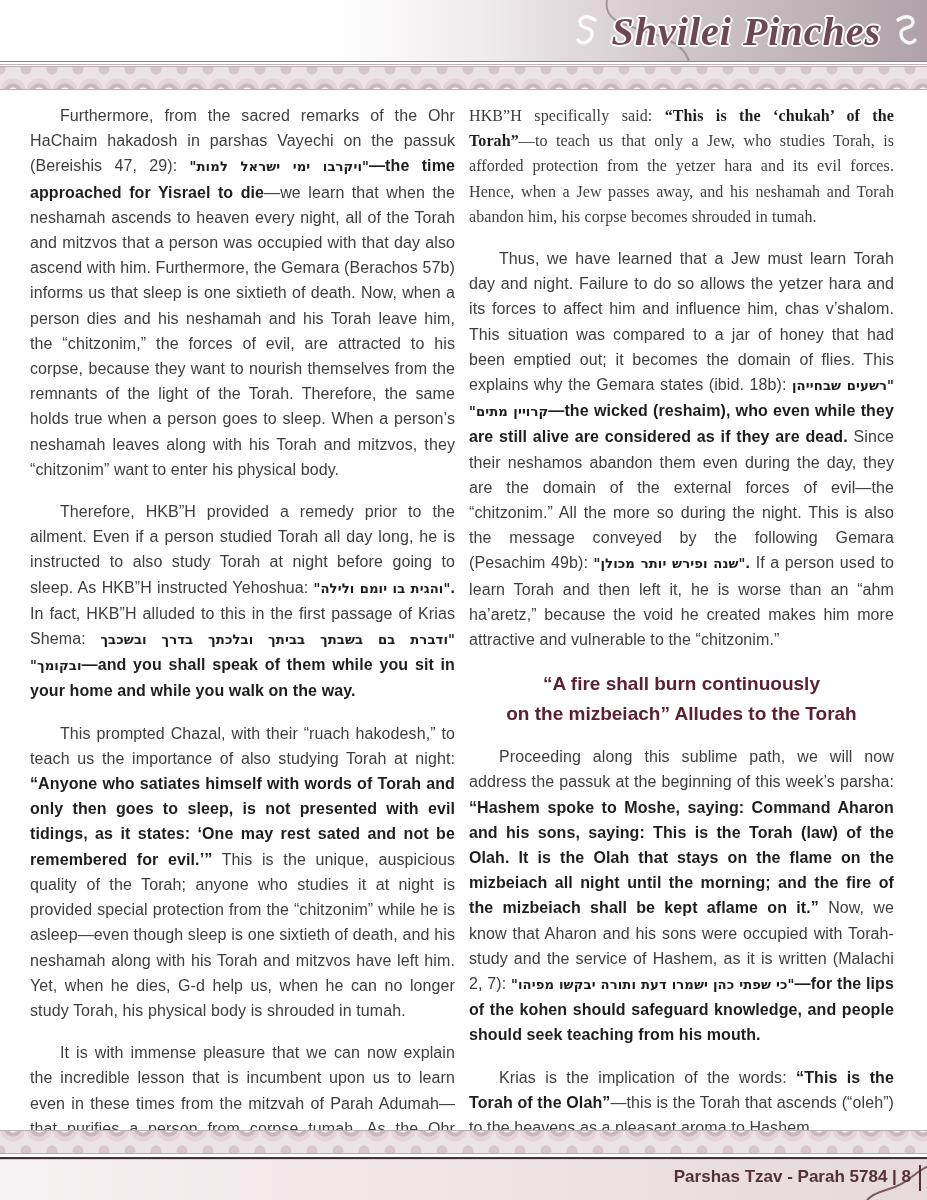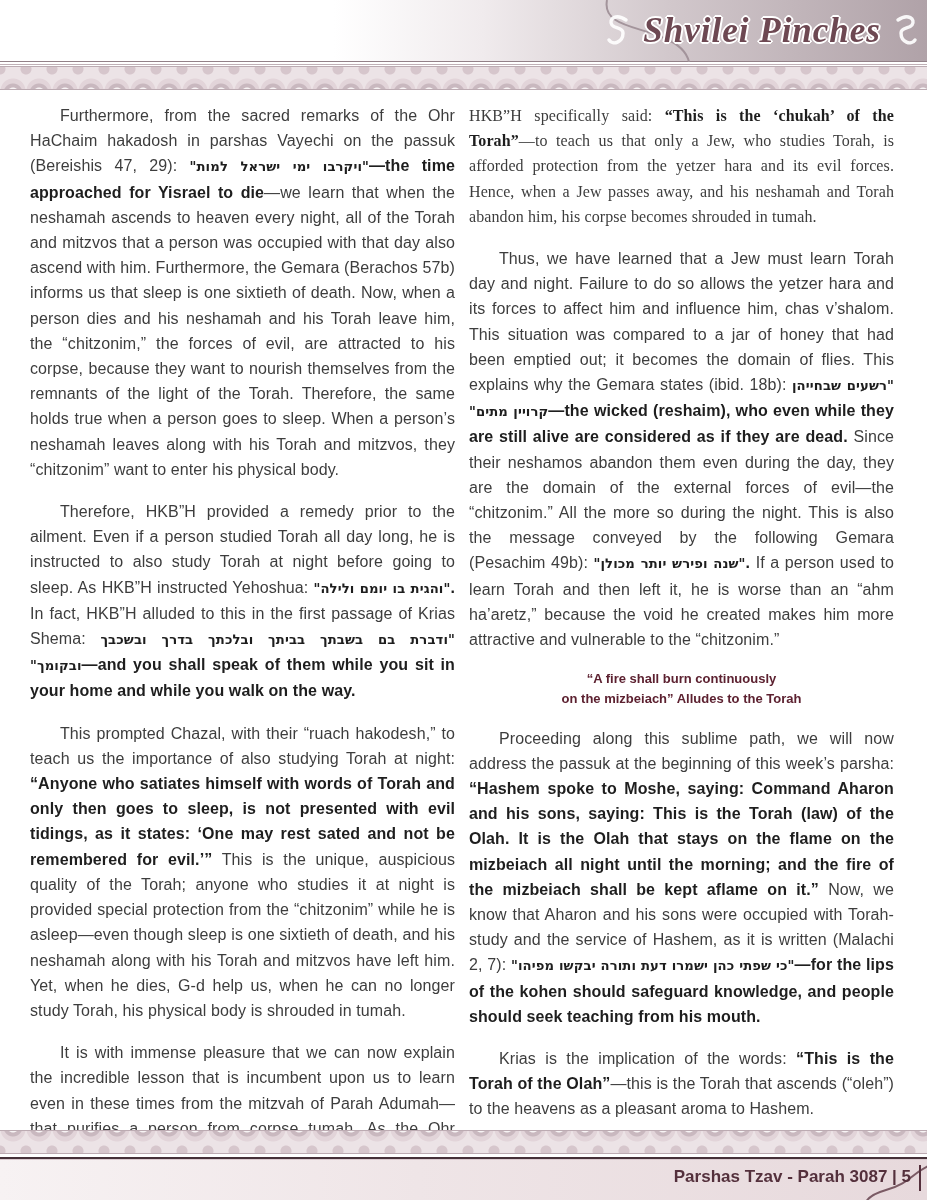--- a/index.html
+++ b/index.html
@@ -18,21 +18,21 @@
   .masthead::after {
     content:""; position:absolute; left:0; right:0; bottom:-4px; height:1px; background:#c0b0b6;
   }
   .mast-curve { position:absolute; left:0; top:0; }
   .title-wrap {
     position:absolute; right:8px; top:0; height:62px;
     display:flex; align-items:center; gap:12px;
   }
   .pub-title {
     font-family:"Liberation Serif", serif; font-style:italic; font-weight:700;
-    font-size:35px; letter-spacing:1px; color:#6d4852; white-space:nowrap;
+    font-size:40px; letter-spacing:1px; color:#6d4852; white-space:nowrap;
     text-shadow:-2px 0 0 #fff, 2px 0 0 #fff, 0 -2px 0 #fff, 0 2px 0 #fff,
                 -1px -1px 0 #fff, 1px -1px 0 #fff, -1px 1px 0 #fff, 1px 1px 0 #fff;
   }
   .swirl { opacity:.92; }
   .swirl.flip { transform:scaleX(-1); }
 
   
   .lace {
     height:24px; margin-top:4px;
     border-top:1px solid #bcabb2; border-bottom:1px solid #bcabb2;
@@ -57,21 +57,21 @@
     font-size:16px; line-height:25.2px; color:#3d3d3d; letter-spacing:.1px;
   }
   p.para.noindent { text-indent:0;font-family:Liberation Serif, serif; }
   .run-b { font-weight:700; color:#1e1e1e; }
   .run-h {
     font-weight:700; font-family:"DejaVu Sans", sans-serif;
     font-size:13.2px; color:#1e1e1e;
   }
   h3.heading {
     margin:5px 0 16px; text-align:center; white-space:pre-line;
-    font-size:13px; line-height:1.55; color:#5c2130; font-weight:700;
+    font-size:19px; line-height:1.55; color:#5c2130; font-weight:700;
   }
 
   
   .pagefoot {
     position:absolute; left:0; right:0; bottom:0; height:43px;
     border-top:2px solid #463139;
     background:linear-gradient(90deg,#f7f2f3 0%,#efe5e7 45%,#e7d9dc 100%);
   }
   .pagefoot::before {
     content:""; position:absolute; left:0; right:0; top:0; height:1px; background:#d9c9ce;
@@ -123,17 +123,17 @@
         <p class="para"><span class="run-r">Krias is the implication of the words: </span><span class="run-b">“This is the Torah of the Olah”</span><span class="run-r">—this is the Torah that ascends (“oleh”) to the heavens as a pleasant aroma to Hashem.  </span></p>
       </div>
   </main>
 
   <div class="lace bottom"></div>
 
   <footer class="pagefoot">
     <svg class="foot-curve" width="927" height="43" viewBox="0 0 927 43">
       <path d="M 952,0 C 910,8 918,22 886,31 C 872,35 868,39 866,43" fill="none" stroke="#7a5a64" stroke-width="2"></path>
     </svg>
-    <span class="foot-text">Parshas Tzav - Parah 3087 | 5</span>
+    <span class="foot-text">Parshas Tzav - Parah 5784 | 8</span>
     <span class="foot-rule"></span>
   </footer>
 
 </div>
 
 </body></html>

